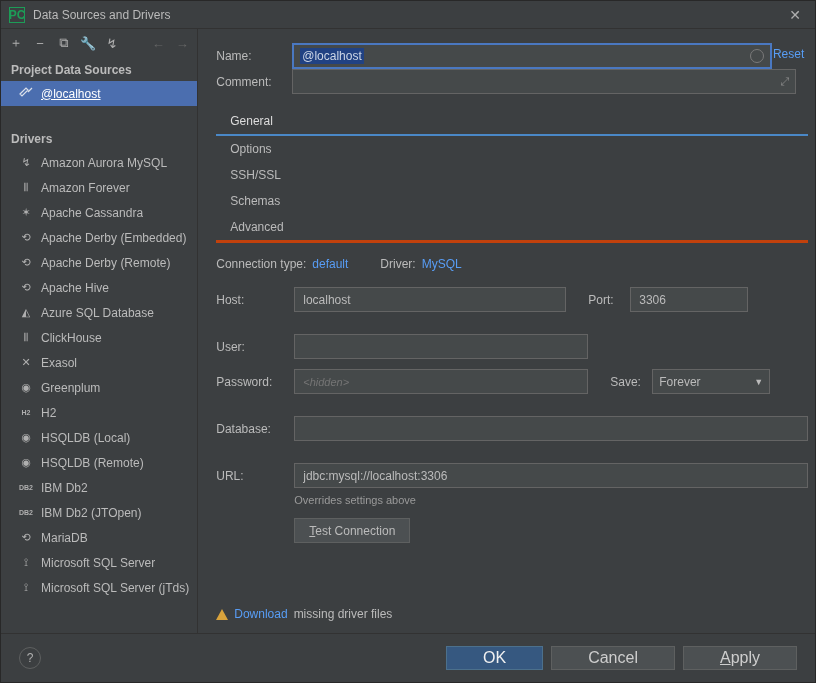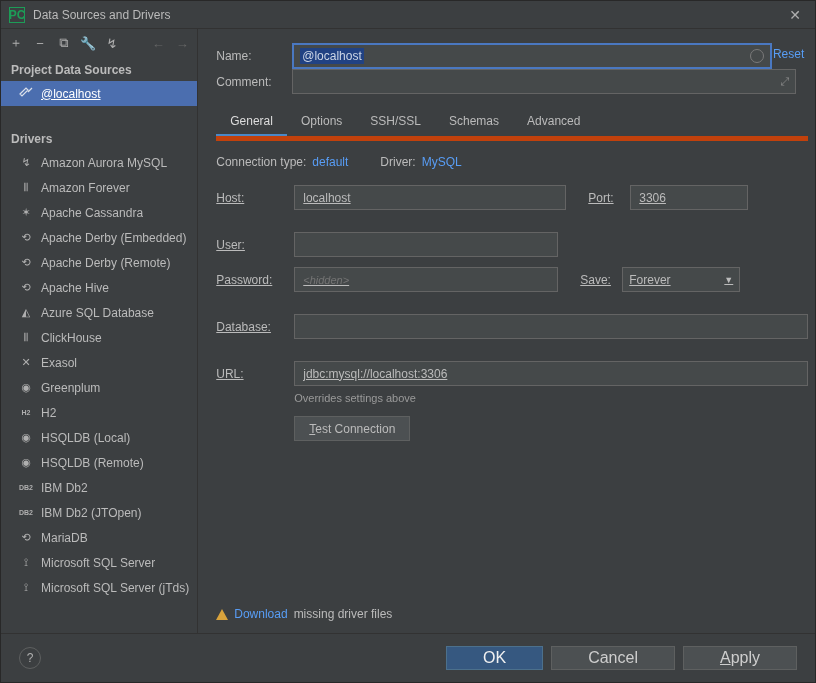--- a/index.html
+++ b/index.html
@@ -153,23 +153,24 @@
       border: 1px solid #646464;
       height: 25px;
       display: flex;
       align-items: center;
       padding: 0 6px;
       margin-right: 12px;
     }
     .expand-icn { margin-left: auto; color: #8a8a8a; font-size: 11px; }
     .tabs {
       display: flex;
-      border-bottom: 5px solid #c2410c;
+      border-bottom: 3px solid #c2410c;
       margin-top: 14px;
       gap: 0;
+      flex-direction: column;
     }
     .tab {
       padding: 6px 14px;
       cursor: pointer;
       color: #bbbbbb;
     }
     .tab.active {
       border-bottom: 2px solid #4a88c7;
       color: #dddddd;
     }
@@ -182,21 +183,20 @@
     }
     .link-blue { color: #589df5; cursor: pointer; }
     .fields {
       margin-top: 16px;
     }
     .field-row {
       display: flex;
       align-items: center;
       margin-bottom: 10px;
       gap: 0;
-      text-decoration: underline;
     }
     .field-lbl { width: 78px; }
     .port-lbl { margin-left: 22px; width: 42px; }
     .port-input { width: 118px; flex: none; }
     .save-lbl { margin-left: 22px; width: 42px; }
     .save-select {
       width: 118px;
       background: #45494a;
       border: 1px solid #646464;
       color: #bbbbbb;
@@ -222,21 +222,21 @@
       color: #bbbbbb;
       height: 25px;
       padding: 0 14px;
       cursor: pointer;
       font-family: inherit;
       font-size: 12px;
     }
     .test-btn u { text-decoration: underline; }
     .placeholder-style { color: #757575; font-style: italic; font-size: 11px; }
     .host-input { width: 272px; flex: none; }
-    .user-input, .pw-input { width: 264px; flex: none; }
+    .user-input, .pw-input { width: 294px; flex: none; }
     .db-input, .url-input { width: 514px; flex: none; }
     .download-row {
       position: absolute;
       bottom: 12px;
       left: 18px;
       display: flex;
       align-items: center;
       gap: 6px;
     }
     .warn-icon {

